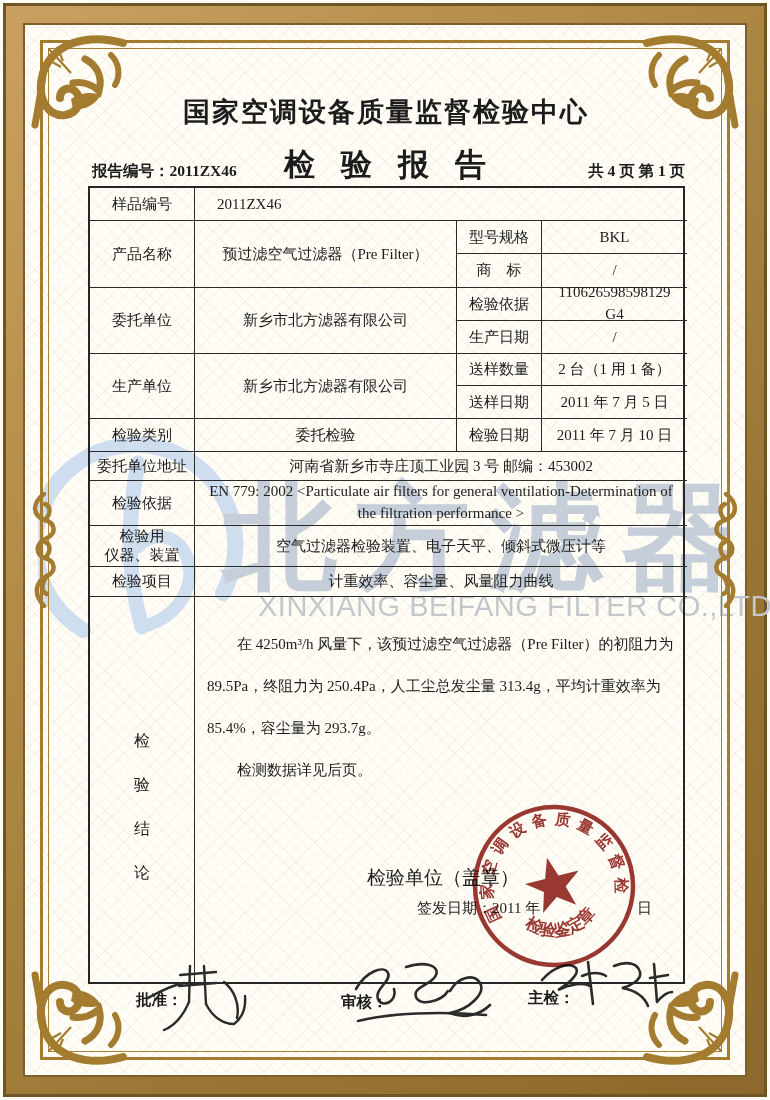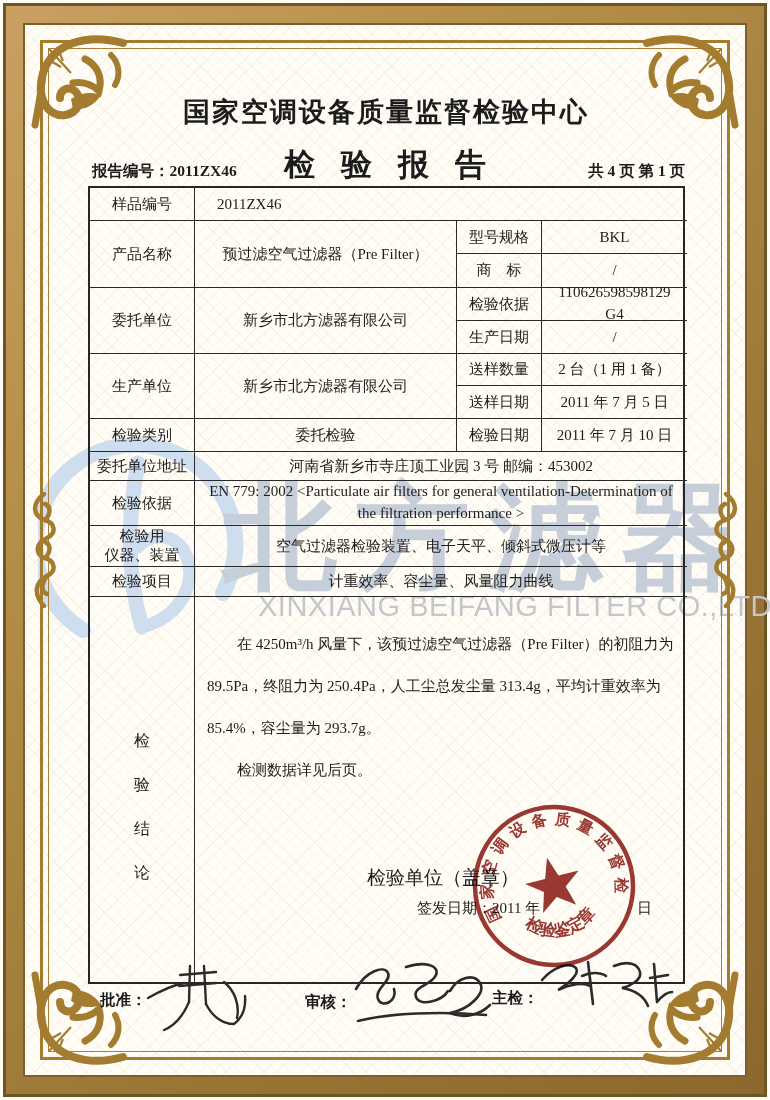--- a/index.html
+++ b/index.html
@@ -59,21 +59,21 @@
   .concl-text p{margin:0;text-indent:2em;line-height:2.8;font-size:15px;}
   .seal-label{position:absolute;left:172px;top:268px;font-size:19px;}
   .sign-date{position:absolute;left:222px;top:302px;font-size:15px;}
   .sign-date-day{position:absolute;left:442px;top:302px;font-size:15px;}
 
   
   .stamp{position:absolute;left:458px;top:790px;width:192px;height:192px;z-index:6;
          opacity:.9;mix-blend-mode:multiply;}
 
   
-  .sig-label{position:absolute;z-index:5;font-size:15.5px;font-weight:600;}
+  .sig-label{position:absolute;z-index:5;font-size:15.5px;font-weight:600;margin-left:36px;}
   .sig{position:absolute;z-index:5;overflow:visible;}
 </style>
 </head>
 <body>
 
 <div class="page">
 
   <div class="f-edge"></div>
   <div class="f-band"></div>
   <div class="f-inner-edge"></div>

